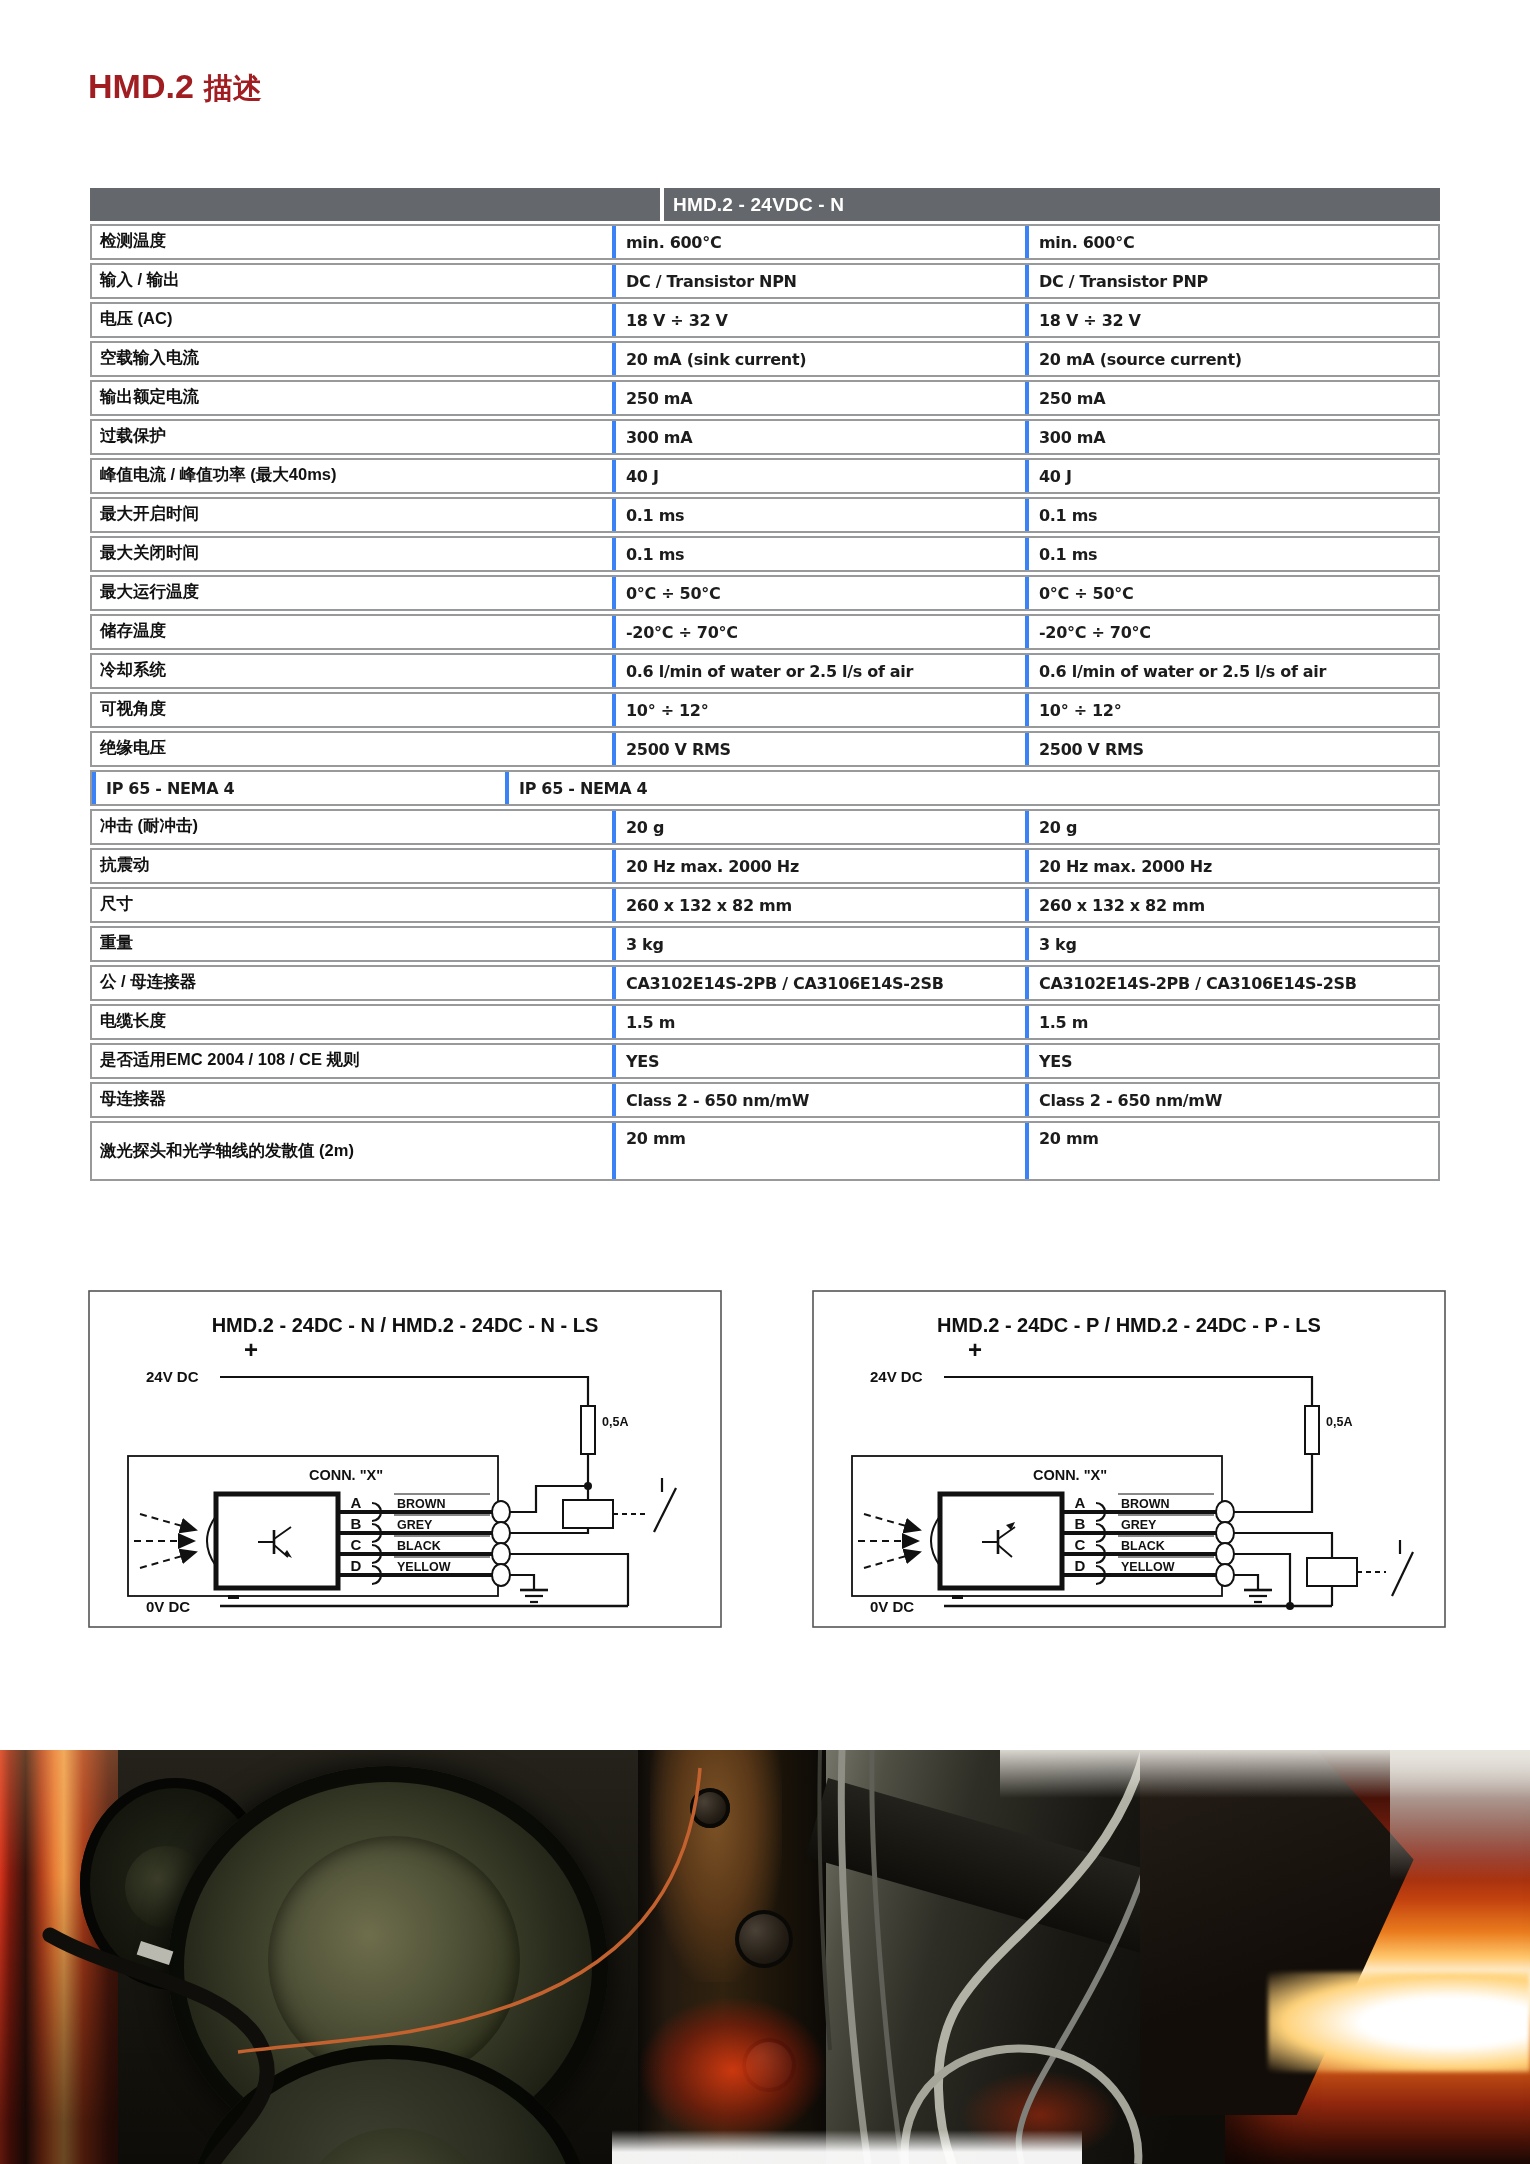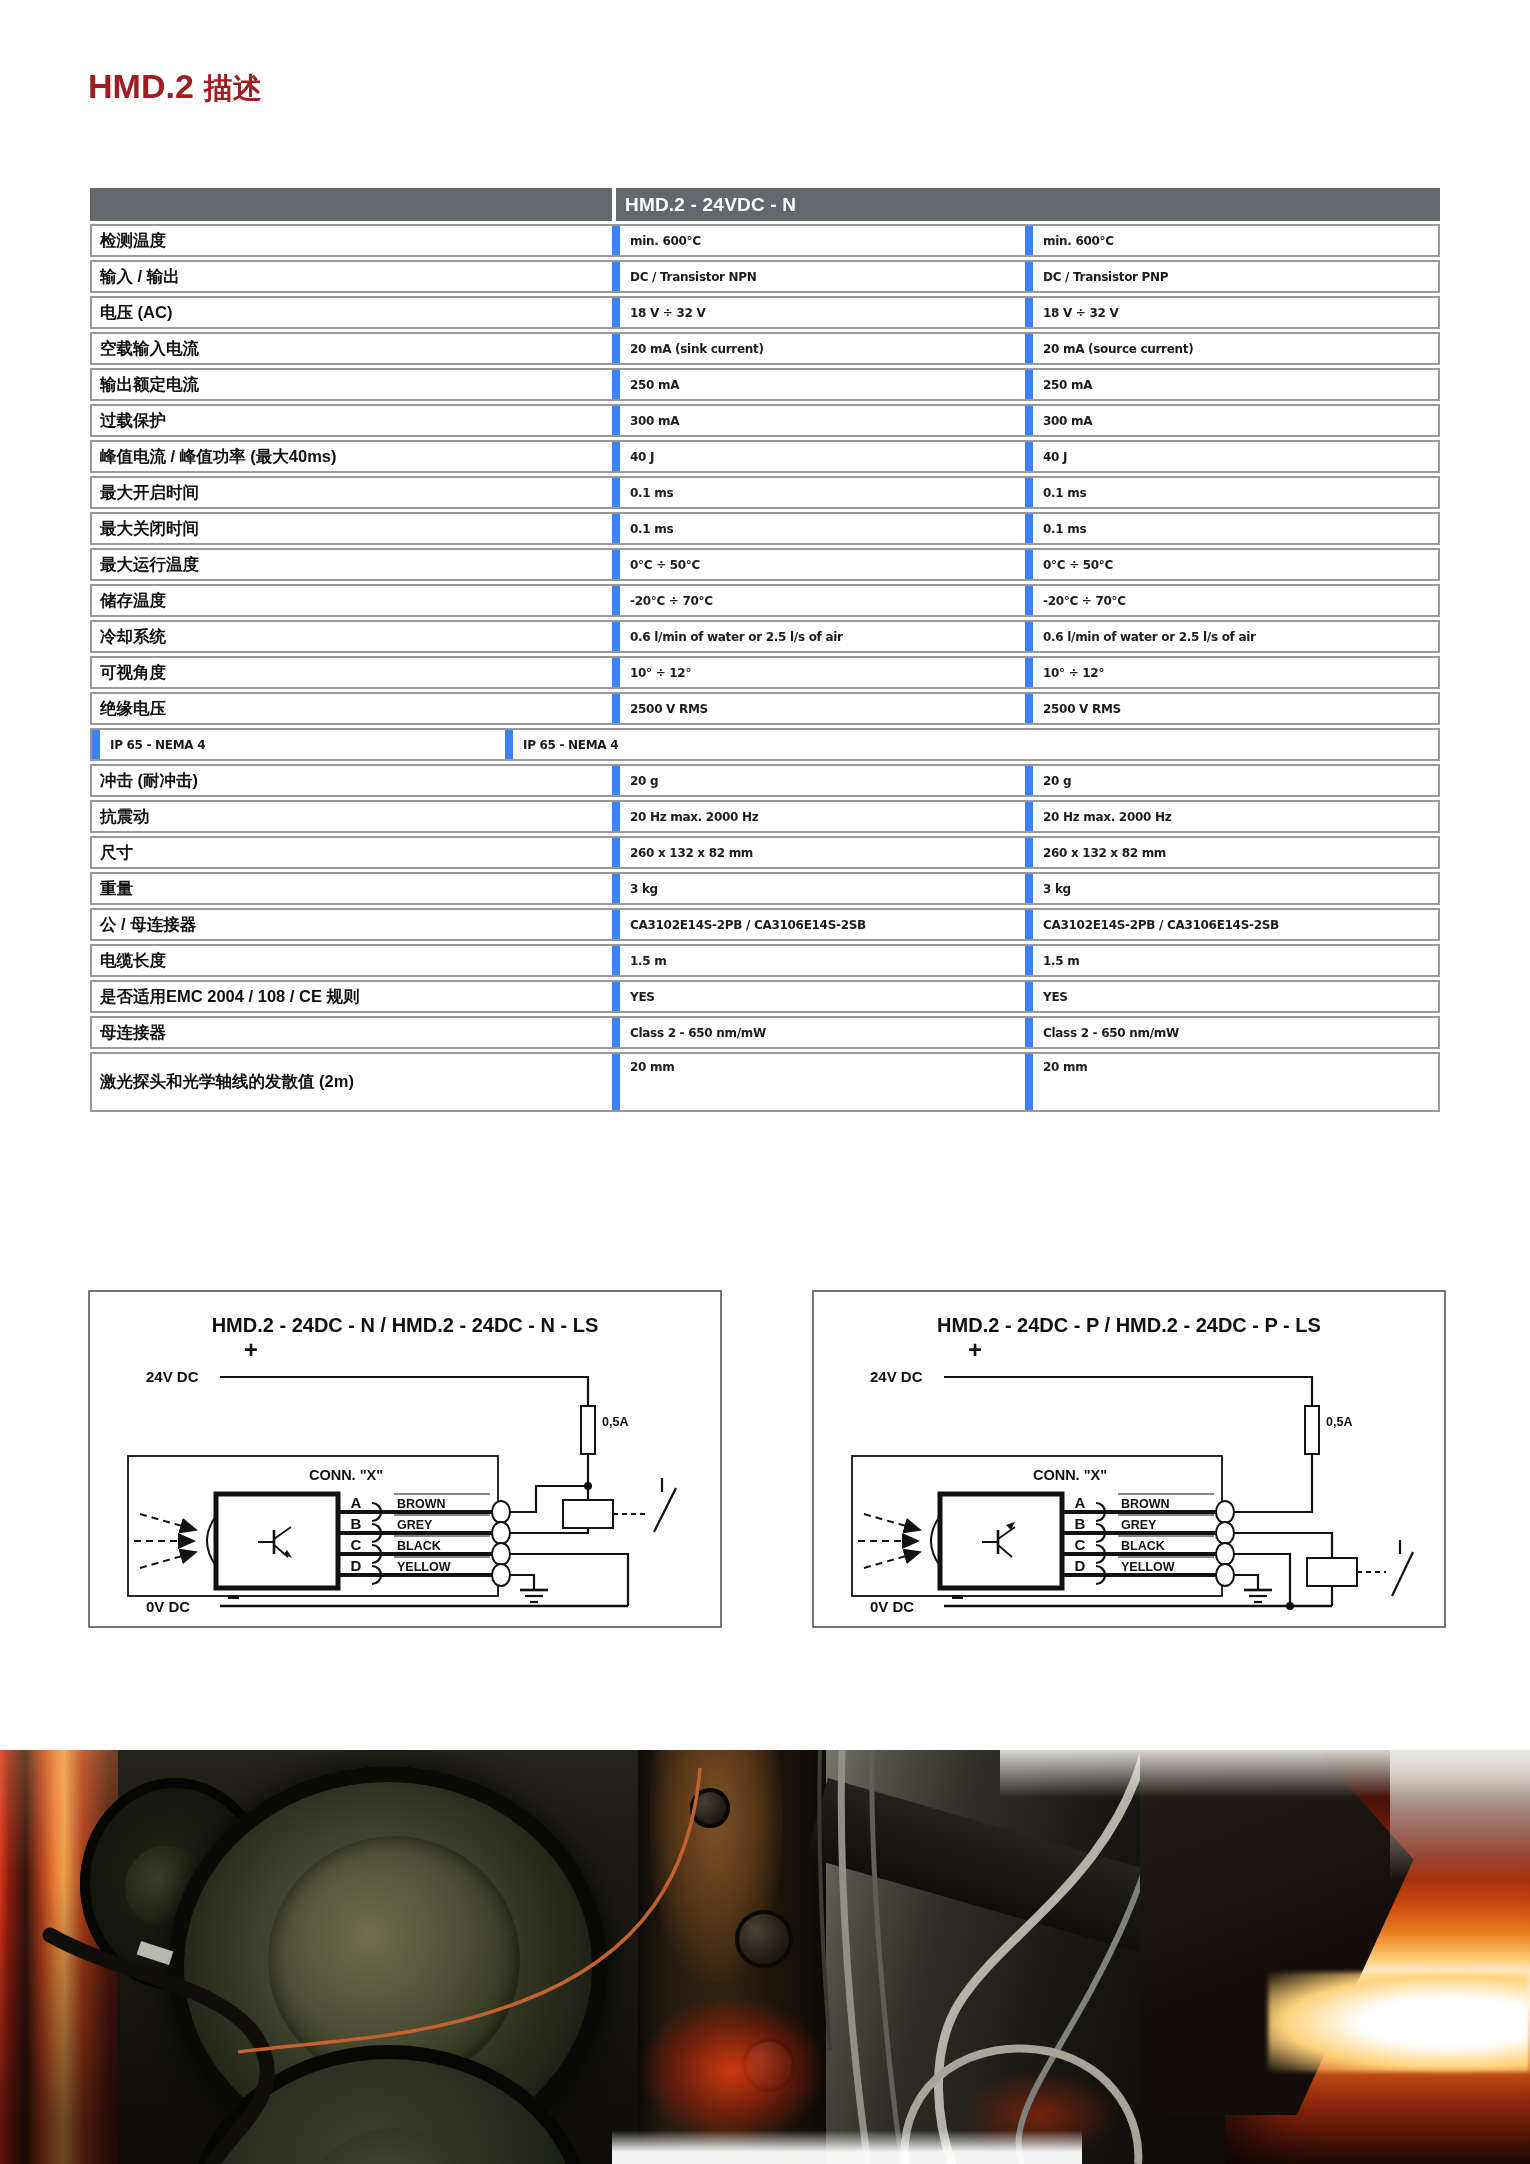--- a/index.html
+++ b/index.html
@@ -9,26 +9,26 @@
   
   .title{position:absolute;left:88px;top:67px;}
   .title .t1{font-size:34px;font-weight:bold;color:#a01d21;letter-spacing:0;}
   .title .t2{font-size:29px;font-weight:bold;color:#a01d21;margin-left:10px;}
 
   
   .spec-table{position:absolute;left:90px;top:188px;width:1350px;}
   .t-head{display:flex;background:#64686c;height:33px;margin-bottom:3px;}
   .t-head .h-spacer{width:522px;}
   .t-head .h-cell{width:410px;border-left:4px solid #fff;color:#fff;font-weight:bold;
-                  font-size:19px;line-height:33px;padding-left:9px;letter-spacing:.2px;}
+                  font-size:19px;line-height:33px;padding-left:9px;letter-spacing:.2px;margin-left:48px;}
   .t-row{display:flex;border:2px solid #97999b;margin-bottom:3px;background:#fff;text-align:center;}
   .t-cell{display:flex;align-items:center;height:29px;box-sizing:border-box;}
   .t-label{width:520px;font-weight:bold;font-size:16.5px;padding:0 8px;}
-  .t-val{width:413px;border-left:8px solid #3b82f6;font-size:12px;font-weight:bold;
-         color:#1c1c1c;padding:0 10px;font-family:"DejaVu Sans","Liberation Sans",sans-serif;
+  .t-val{width:413px;border-left:4px solid #3b82f6;font-size:16px;font-weight:bold;
+         color:#1c1c1c;padding:16px 10px;font-family:"DejaVu Sans","Liberation Sans",sans-serif;
          letter-spacing:-0.3px;}
   .ls-rows .t-row:last-child .t-cell{height:56px;}
   .ls-rows .t-row:last-child .t-val{align-items:flex-start;padding-top:6px;}
 
   
   .diag{position:absolute;top:1290px;}
   .diag-n{left:88px;} .diag-p{left:812px;}
   svg text{font-family:"Liberation Sans",sans-serif;fill:#111;}
   .dt{font-size:20px;font-weight:bold;}
   .dplus{font-size:24px;font-weight:bold;}

